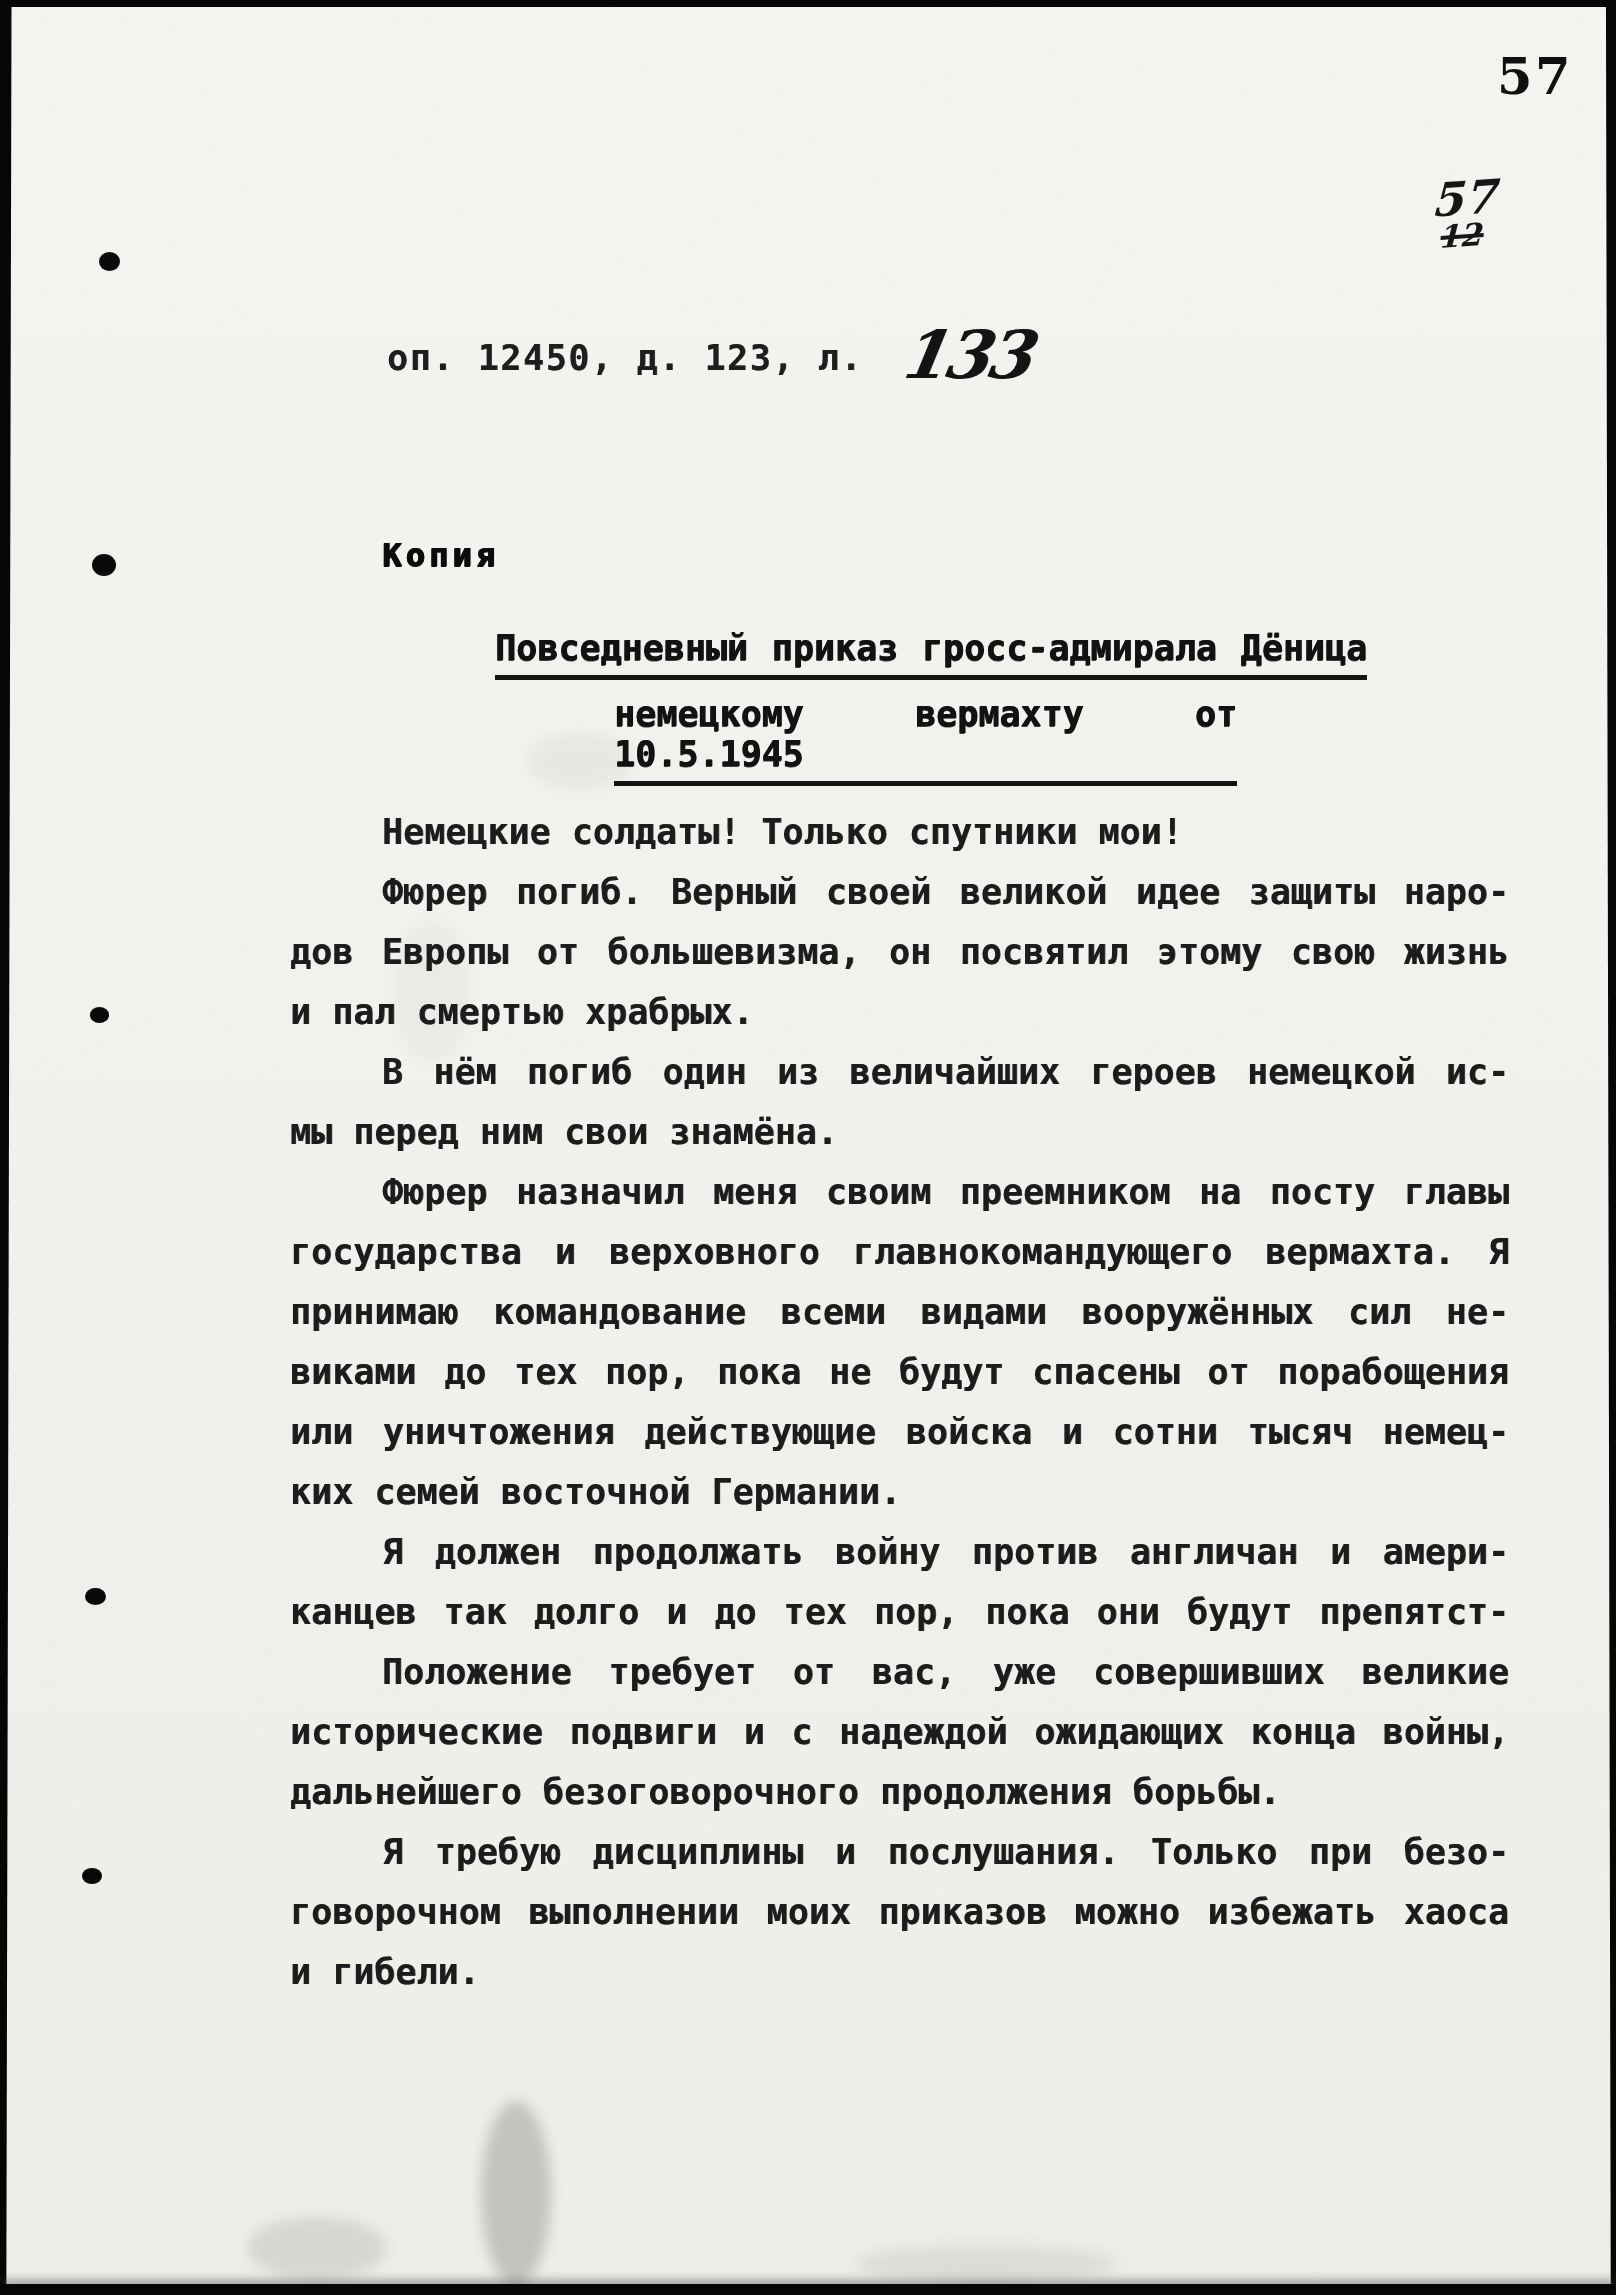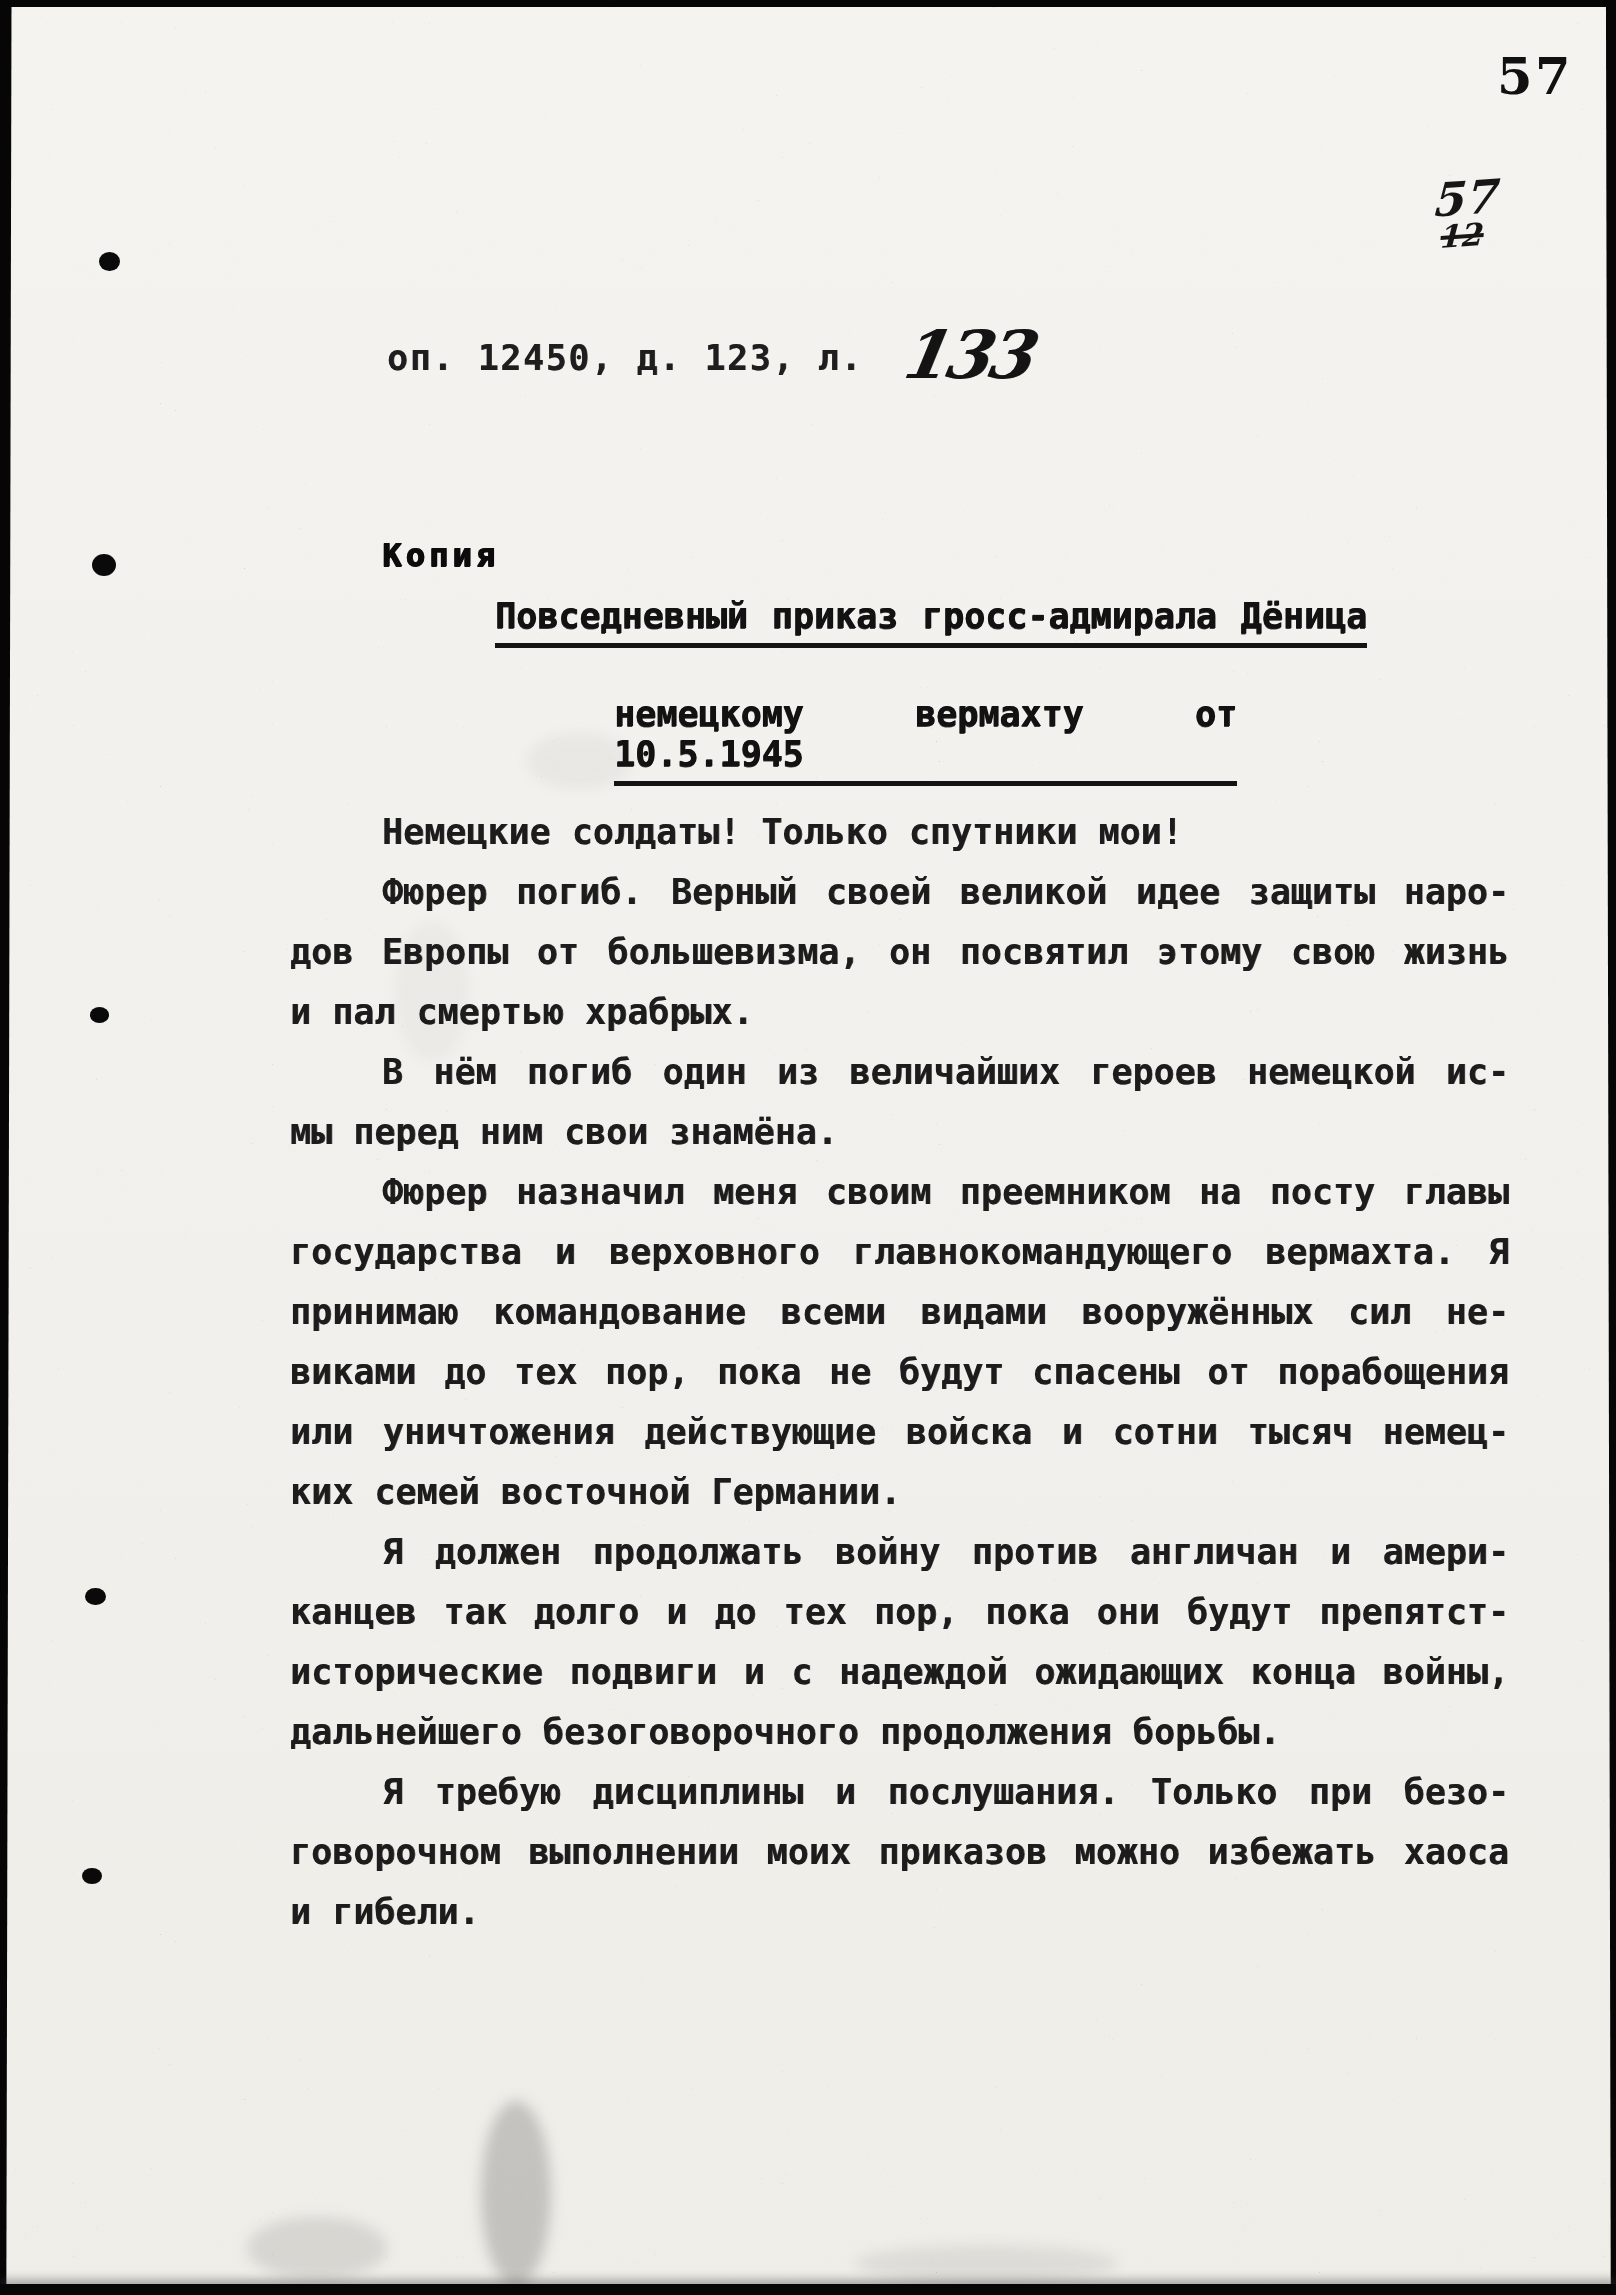--- a/index.html
+++ b/index.html
@@ -48,21 +48,21 @@
   
   .copy-label { position:absolute; left:382px; top:536px; z-index:4;
     font-size:32px; font-weight:800; letter-spacing:4.1px; color:#0c0c0c;
     text-shadow:1.3px 0 0 #0c0c0c, 0 0.8px 0 #0c0c0c, 0.8px 0.8px 0 rgba(12,12,12,.9); }
 
   
   .title-line { position:absolute; z-index:4; font-size:35px; font-weight:800; color:#121212;
     text-align:justify; text-align-last:justify;
     border-bottom:5.8px solid #141414; padding-bottom:7.4px;
     text-shadow:0.8px 0 0 #121212, 0 0.7px 0 rgba(18,18,18,.8); }
-  .title-1 { left:495px; top:596px; width:872px; }
+  .title-1 { left:495px; top:628px; width:872px; }
   .title-2 { left:614px; top:694px; width:623px; }
 
   
   .body-text { position:absolute; left:290px; top:802px; width:1219px; z-index:4;
     font-size:35px; font-weight:600; color:#1c1c1c; line-height:60px;
     text-shadow:0.6px 0 0 rgba(28,28,28,.75); }
   .line { min-height:60px; }
   .line.j { text-align:justify; text-align-last:justify; }
   .line.i { text-indent:92px; }
 </style>
@@ -121,20 +121,21 @@
     <div class="line i j">В нём погиб один из величайших героев немецкой ис-</div>
     <div class="line">мы перед ним свои знамёна.</div>
     <div class="line i j">Фюрер назначил меня своим преемником на посту главы</div>
     <div class="line j">государства и верховного главнокомандующего вермахта. Я</div>
     <div class="line j">принимаю командование всеми видами вооружённых сил не-</div>
     <div class="line j">виками до тех пор, пока не будут спасены от порабощения</div>
     <div class="line j">или уничтожения действующие войска и сотни тысяч немец-</div>
     <div class="line">ких семей восточной Германии.</div>
     <div class="line i j">Я должен продолжать войну против англичан и амери-</div>
     <div class="line j">канцев так долго и до тех пор, пока они будут препятст-</div>
+    <div class="line i j">Положение требует от вас, уже совершивших великие</div>
     <div class="line j">исторические подвиги и с надеждой ожидающих конца войны,</div>
     <div class="line">дальнейшего безоговорочного продолжения борьбы.</div>
     <div class="line i j">Я требую дисциплины и послушания. Только при безо-</div>
     <div class="line j">говорочном выполнении моих приказов можно избежать хаоса</div>
     <div class="line">и гибели.</div>
   </div>
 
 </div>
 
 

